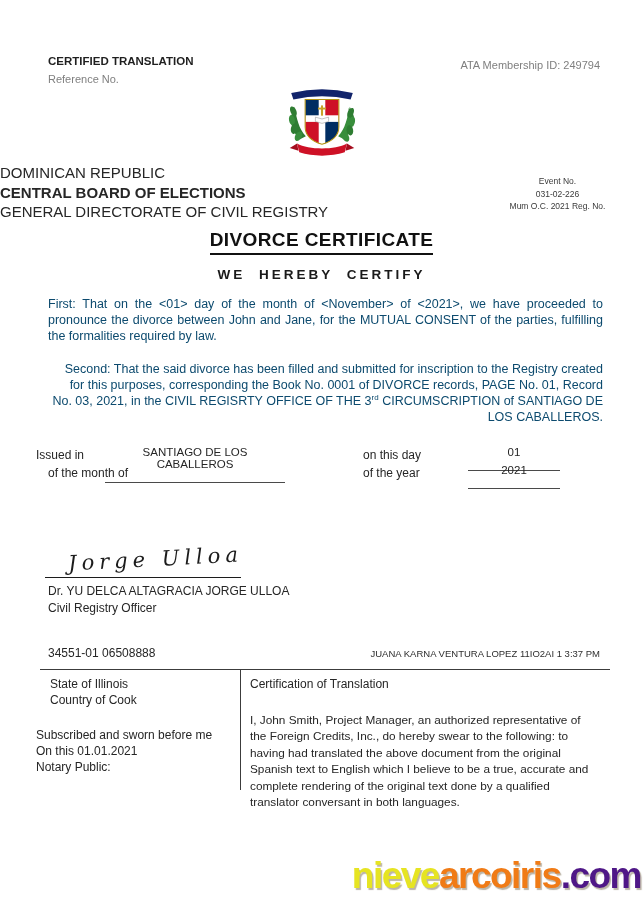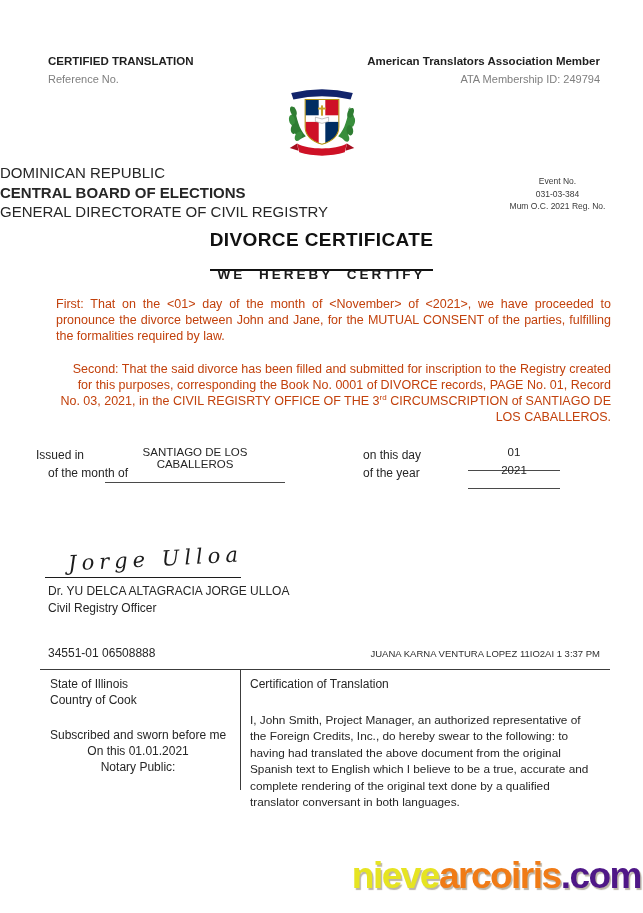--- a/index.html
+++ b/index.html
@@ -8,24 +8,24 @@
     font-family:"Liberation Sans",sans-serif;color:#262626;
   }
   .abs{position:absolute;}
   .b{font-weight:bold;}
   .hdr-title{font-size:11.5px;font-weight:bold;color:#1f1f1f;line-height:14px;}
   .hdr-sub{font-size:11px;color:#7f7f7f;line-height:14px;margin-top:4px;}
   .org{left:0;right:0;top:163px;text-align:left;font-size:15px;line-height:19.5px;color:#262626;}
   .event-box{left:500px;top:175px;width:115px;text-align:center;font-size:8.5px;line-height:12.5px;color:#3a3a3a;}
   .doc-title-wrap{left:0;right:0;top:229px;text-align:center;}
   .doc-title{display:inline-block;font-size:19px;font-weight:bold;letter-spacing:.4px;color:#111;
-    border-bottom:2.2px solid #111;padding-bottom:18px;}
+    border-bottom:2.2px solid #111;padding-bottom:2px;}
   .subtitle{left:0;right:0;top:267px;text-align:center;font-size:13.5px;font-weight:bold;
     letter-spacing:3px;word-spacing:7px;color:#1a1a1a;}
-  .para{left:56px;width:555px;font-size:12.5px;line-height:16px;color:#c2410c;}
+  .para{left:48px;width:555px;font-size:12.5px;line-height:16px;color:#0c4a6e;}
   .just{text-align:justify;}
   .lbl{font-size:12px;color:#262626;}
   .field{font-size:11.5px;text-align:center;border-bottom:1.3px solid #4a4a4a;padding-bottom:12px;color:#262626;}
   .sig-script{left:68px;top:547px;font-family:"DejaVu Serif",serif;font-style:italic;font-size:21px;
     letter-spacing:5px;color:#1c1c1c;transform:rotate(-3deg);}
   .sig-line{left:45px;top:577px;width:196px;border-top:1.6px solid #1c1c1c;height:0;}
   .small-caps-line{font-size:12px;line-height:16px;}
   .ref-right{font-size:9.5px;color:#2e2e2e;}
   .tbl-top{left:40px;top:669px;width:570px;height:0;border-top:1.6px solid #3c3c3c;}
   .tbl-div{left:240px;top:669px;height:121px;width:0;border-left:1.4px solid #3c3c3c;}
@@ -38,21 +38,20 @@
 </head>
 <body>
 
 <div class="page">
 
   <div class="abs" style="left:48px;top:54px;">
     <div class="hdr-title">CERTIFIED TRANSLATION</div>
     <div class="hdr-sub">Reference No.</div>
   </div>
   <div class="abs" style="right:43px;top:54px;text-align:right;">
-    <div class="hdr-title">American Translators Association Member</div>
     <div class="hdr-sub">ATA Membership ID: 249794</div>
   </div>
 
   <div class="abs" style="left:278px;top:85px;">
     <svg width="88" height="76" viewBox="0 0 120 100">
       <defs>
         <clipPath id="shieldClip">
           <path d="M37,18 H83 V55 Q83,72 60,79 Q37,72 37,55 Z"></path>
         </clipPath>
       </defs>
@@ -92,21 +91,21 @@
   </div>
 
   <div class="abs org">
     <div>DOMINICAN REPUBLIC</div>
     <div class="b">CENTRAL BOARD OF ELECTIONS</div>
     <div>GENERAL DIRECTORATE OF CIVIL REGISTRY</div>
   </div>
 
   <div class="abs event-box">
     <div>Event No.</div>
-    <div>031-03-384</div>
+    <div>031-02-226</div>
     <div>Mum O.C. 2021 Reg. No.</div>
   </div>
 
   <div class="abs doc-title-wrap">
     <span class="doc-title">DIVORCE CERTIFICATE</span>
   </div>
   <div class="abs subtitle">WE HEREBY CERTIFY</div>
 
   <div class="abs para just" style="top:296px;">First: That on the &lt;01&gt; day of the month of &lt;November&gt; of &lt;2021&gt;, we have proceeded to pronounce the divorce between John and Jane, for the MUTUAL CONSENT of the parties, fulfilling the formalities required by law.</div>
   <div class="abs para" style="top:361px;text-align:right;"><span>Second: That the said divorce has been filled and submitted for inscription to the Registry created for this purposes, corresponding the Book No. 0001 of DIVORCE records,  PAGE No. 01, Record No. 03, 2021, in the CIVIL REGISRTY OFFICE OF THE 3</span><sup>rd</sup><span> CIRCUMSCRIPTION of SANTIAGO DE LOS CABALLEROS.</span></div>
@@ -127,21 +126,21 @@
   <div class="abs small-caps-line" style="left:48px;top:645px;">34551-01 06508888</div>
   <div class="abs ref-right" style="right:43px;top:648px;">JUANA KARNA VENTURA LOPEZ 11IO2AI 1 3:37 PM</div>
 
   <div class="abs tbl-top"></div>
   <div class="abs tbl-div"></div>
 
   <div class="abs cell" style="left:50px;top:676px;">
     <div>State of Illinois</div>
     <div>Country of Cook</div>
   </div>
-  <div class="abs cell" style="left:50px;top:727px;text-align:center;">
+  <div class="abs cell" style="left:36px;top:727px;">
     <div>Subscribed and sworn before me</div>
     <div>On this 01.01.2021</div>
     <div>Notary Public:</div>
   </div>
   <div class="abs cell" style="left:250px;top:676px;">Certification of Translation</div>
   <div class="abs watermark">
     <span style="color: rgb(230, 228, 34);">nieve</span><span style="color: rgb(240, 123, 22);">arcoiris</span><span style="color: rgb(79, 23, 135);">.com</span>
   </div>
 
   <div class="abs cert-text">I, John Smith, Project Manager, an authorized representative of the Foreign Credits, Inc., do hereby swear to the following: to having had translated the above document from the original Spanish text to English which I believe to be a true, accurate and complete rendering of the original text done  by a qualified translator conversant in both languages.</div>

